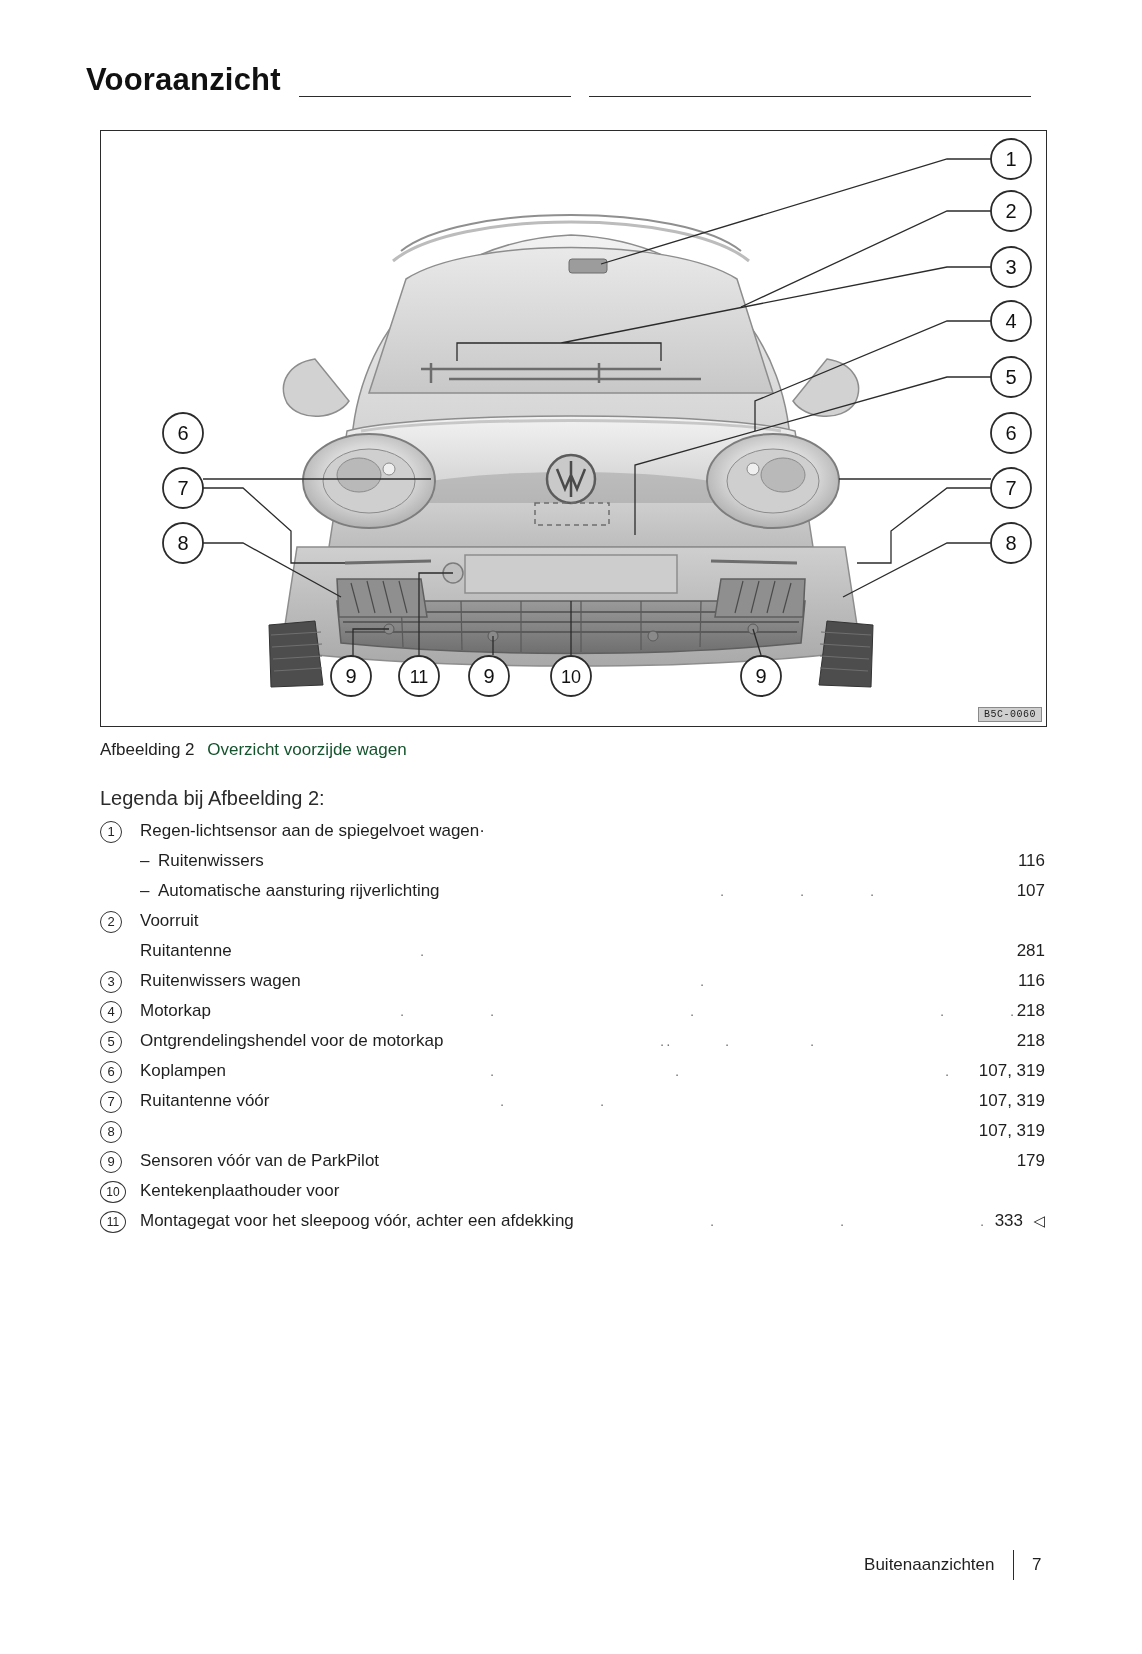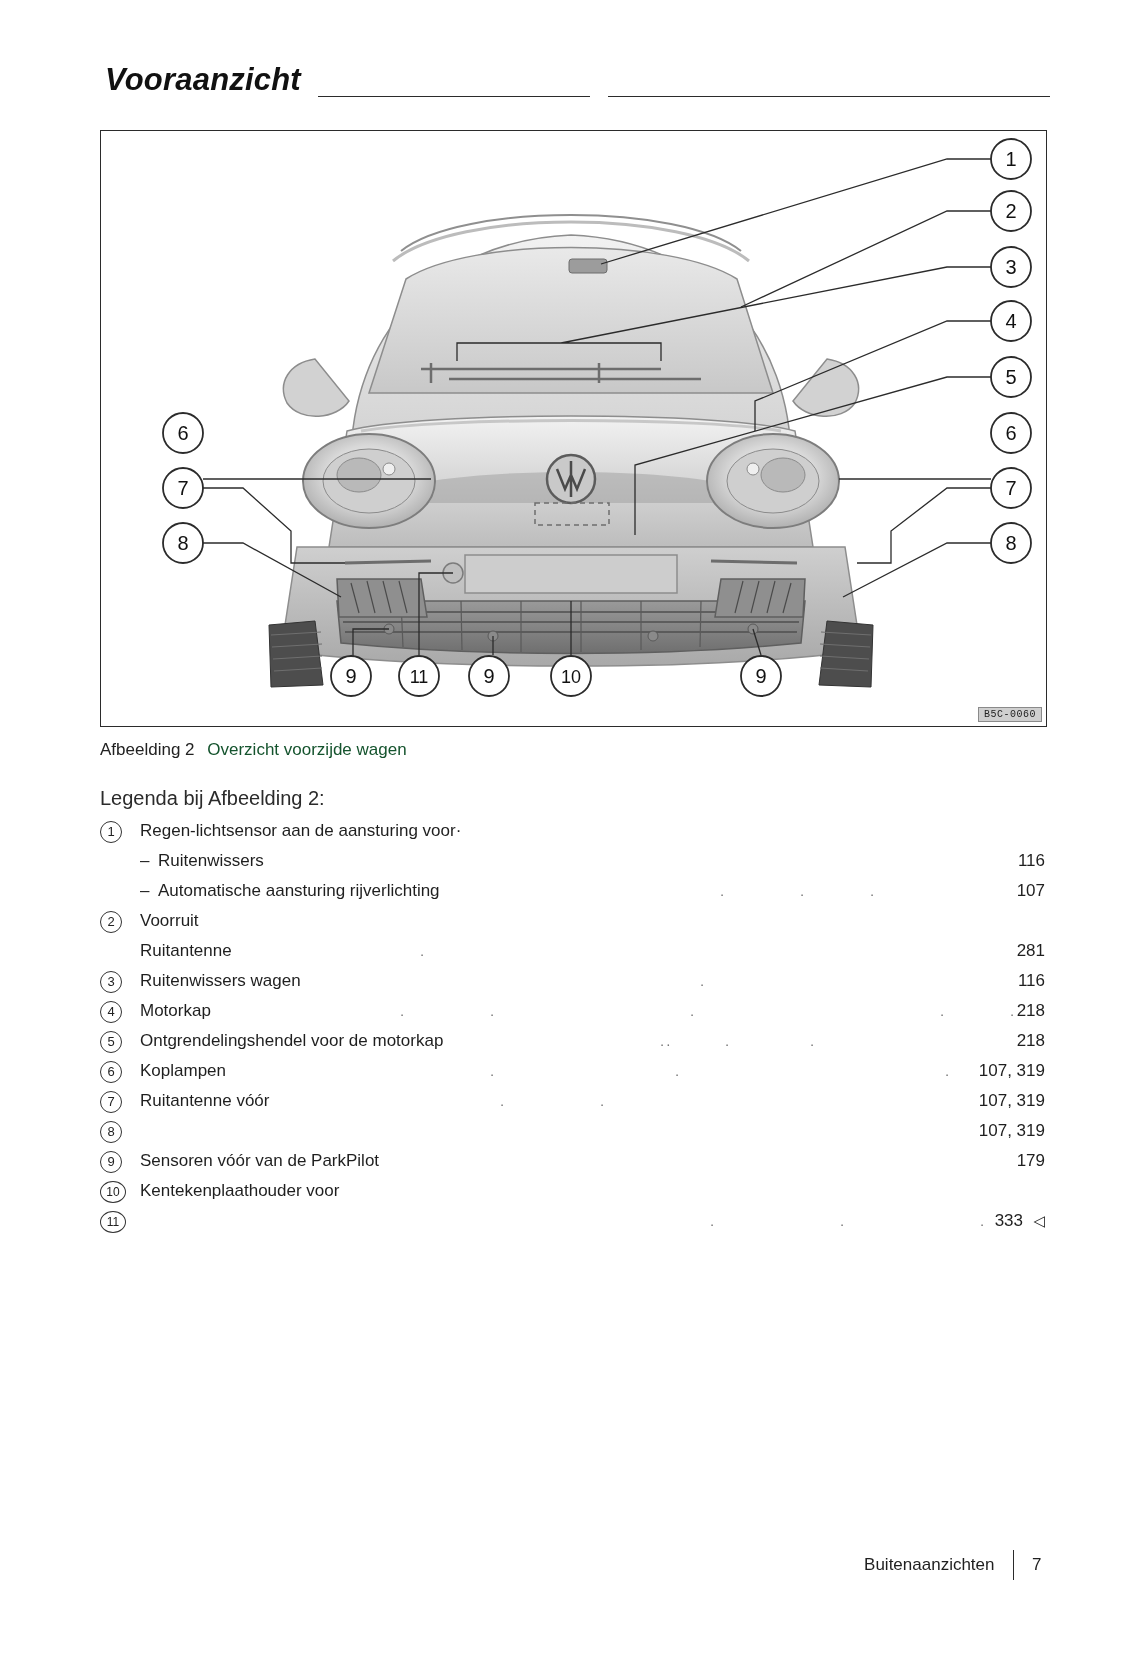--- a/index.html
+++ b/index.html
@@ -18,25 +18,24 @@
   .page {
     position: absolute;
     left: 0; top: 0;
     width: 1142px;
     height: 1654px;
   }
 
   
   .title-row {
     position: absolute;
-    left: 105px;
+    left: 86px;
     top: 62px;
     width: 945px;
     height: 42px;
-    font-style: italic;
   }
   .title {
     position: absolute;
     left: 0;
     top: 0;
     font-size: 31px;
     font-weight: bold;
     letter-spacing: 0.2px;
     color: #111;
     background: #fff;
@@ -401,21 +400,21 @@
     <b>Afbeelding 2</b>
     <span class="cap-text" style="margin-left:8px;">Overzicht voorzijde wagen</span>
   </div>
 
   <div class="legend-head">Legenda bij Afbeelding 2:</div>
 
   <div class="legend">
 
     <div class="row">
       <span class="num">1</span>
-      <span class="label">Regen-lichtsensor aan de aansturing voor·</span>
+      <span class="label">Regen-lichtsensor aan de spiegelvoet wagen·</span>
     </div>
     <div class="row sub">
       <span class="dash">–</span>
       <span class="label indent">Ruitenwissers</span>
       <span class="page-num">116</span>
     </div>
     <div class="row sub">
       <span class="dash">–</span>
       <span class="label indent">Automatische aansturing rijverlichting</span>
       <span class="dots" style="left:620px">.</span>
@@ -489,20 +488,21 @@
       <span class="page-num">179</span>
     </div>
 
     <div class="row">
       <span class="num wide">10</span>
       <span class="label">Kentekenplaathouder voor</span>
     </div>
 
     <div class="row">
       <span class="num wide">11</span>
+      <span class="label">Montagegat voor het sleepoog vóór, achter een afdekking</span>
       <span class="dots" style="left:610px">.</span>
       <span class="dots" style="left:740px">.</span>
       <span class="dots" style="left:880px">.</span>
       <span class="page-num" style="right:22px">333</span>
       <span class="arrow-end" style="right:0px">◁</span>
     </div>
 
   </div>
 
   <div class="footer">

